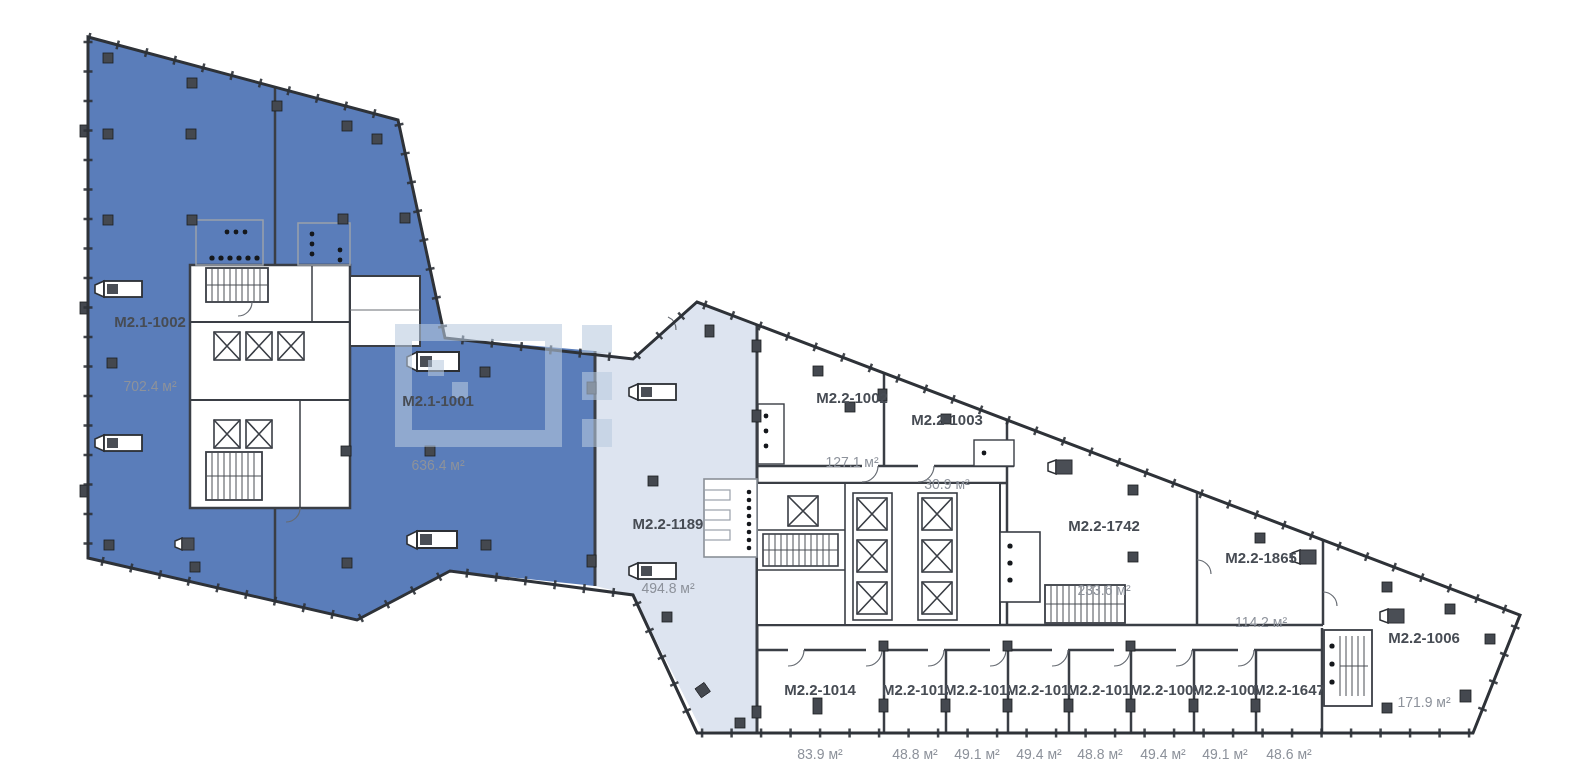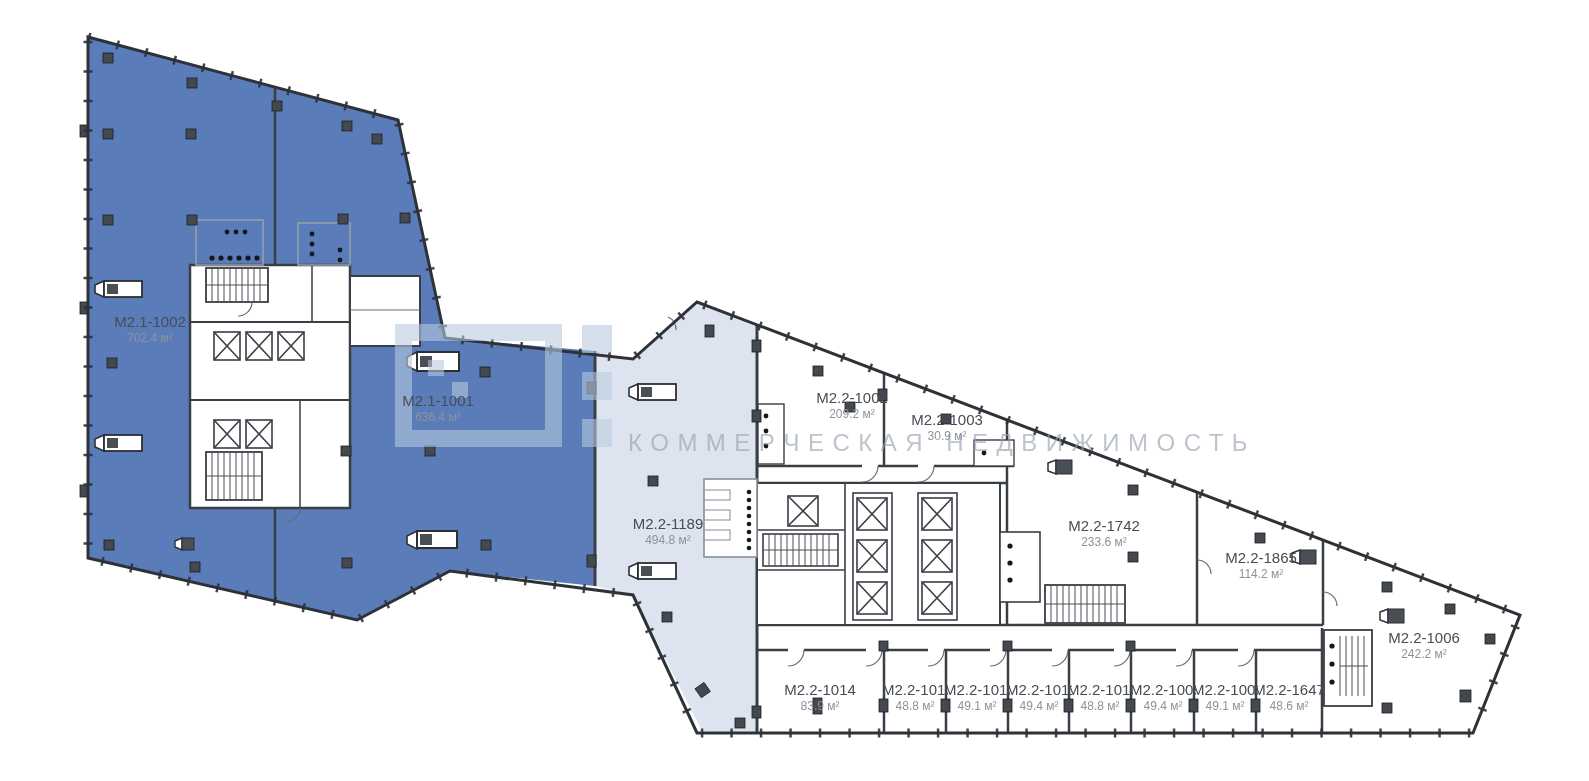--- a/index.html
+++ b/index.html
@@ -9,22 +9,22 @@
   
   .wm{position:absolute;z-index:3;pointer-events:none;}
   .wm-square{left:395px;top:324px;width:133px;height:89px;border:17px solid rgba(185,202,222,.58);}
   .wm-block{position:absolute;background:rgba(185,202,222,.58);}
   .wm-brand{left:616px;top:288px;font-family:"Liberation Serif",serif;font-size:112px;
             letter-spacing:7px;color:rgba(183,200,221,.6);white-space:nowrap;line-height:110px;}
   .wm-sub{left:628px;top:429px;font-size:24px;letter-spacing:8.5px;color:rgba(148,158,172,.62);
           white-space:nowrap;font-family:"Liberation Sans",sans-serif;}
   
   .ulabel{position:absolute;z-index:5;text-align:center;transform:translateX(-50%);cursor:pointer;}
-  .uname{font-size:15px;font-weight:normal;color:#474c54;line-height:17px;white-space:nowrap;}
-  .uarea{font-size:12px;color:#8d929b;line-height:16px;white-space:nowrap;}
+  .uname{font-size:15px;font-weight:bold;color:#474c54;line-height:17px;white-space:nowrap;}
+  .uarea{font-size:14px;color:#8d929b;line-height:16px;white-space:nowrap;margin-top:48px;}
   .ulabel-clip{position:absolute;z-index:5;width:66px;overflow:hidden;text-align:center;cursor:pointer;}
   .ulabel-top{z-index:6;}
 </style>
 </head>
 <body>
 
 <div class="plan-wrap">
 
 <svg class="plan-svg" width="1589" height="781" viewBox="0 0 1589 781">
 
@@ -320,53 +320,52 @@
     <path d="M88,37 L398,120 L445,338 L633,359 L697,302 L1520,615 L1473,733 L697,733 L633,595 L450,571 L357,620 L88,558 Z" fill="none" stroke="#2e3238" stroke-width="9" stroke-dasharray="2.5 27" opacity="0.9"></path>
   </g>
 </svg>
 
 <div class="wm wm-square"></div>
 <div class="wm wm-block" style="left:428px;top:360px;width:16px;height:16px"></div>
 <div class="wm wm-block" style="left:452px;top:382px;width:16px;height:16px"></div>
 <div class="wm wm-block" style="left:582px;top:325px;width:30px;height:28px"></div>
 <div class="wm wm-block" style="left:582px;top:372px;width:30px;height:28px"></div>
 <div class="wm wm-block" style="left:582px;top:419px;width:30px;height:28px"></div>
-<div class="wm wm-sub">КОММЕРЧЕСКАЯ НЕДВИЖИМОСТЬ</div>
 
 <div class="ulabel" style="left:150px;top:313px">
   <div class="uname">M2.1-1002</div>
   <div class="uarea">702.4 м²</div>
 </div>
 <div class="ulabel" style="left:438px;top:392px">
   <div class="uname">M2.1-1001</div>
   <div class="uarea">636.4 м²</div>
 </div>
 <div class="ulabel" style="left:668px;top:515px">
   <div class="uname">M2.2-1189</div>
   <div class="uarea">494.8 м²</div>
 </div>
 <div class="ulabel" style="left:852px;top:389px">
   <div class="uname">M2.2-1002</div>
-  <div class="uarea">209.2 м²</div>
+  <div class="uarea">127.1 м²</div>
 </div>
 <div class="ulabel" style="left:947px;top:411px">
   <div class="uname">M2.2-1003</div>
   <div class="uarea">30.9 м²</div>
 </div>
 <div class="ulabel" style="left:1104px;top:517px">
   <div class="uname">M2.2-1742</div>
   <div class="uarea">233.6 м²</div>
 </div>
 <div class="ulabel" style="left:1261px;top:549px">
   <div class="uname">M2.2-1865</div>
   <div class="uarea">114.2 м²</div>
 </div>
 <div class="ulabel" style="left:1424px;top:629px">
   <div class="uname">M2.2-1006</div>
-  <div class="uarea">242.2 м²</div>
+  <div class="uarea">171.9 м²</div>
 </div>
 <div class="ulabel" style="left:820px;top:681px">
   <div class="uname">M2.2-1014</div>
   <div class="uarea">83.9 м²</div>
 </div>
 
 <div class="ulabel-clip" style="left:882px;top:681px">
   <div class="uname">M2.2-1013</div>
   <div class="uarea">48.8 м²</div>
 </div>

